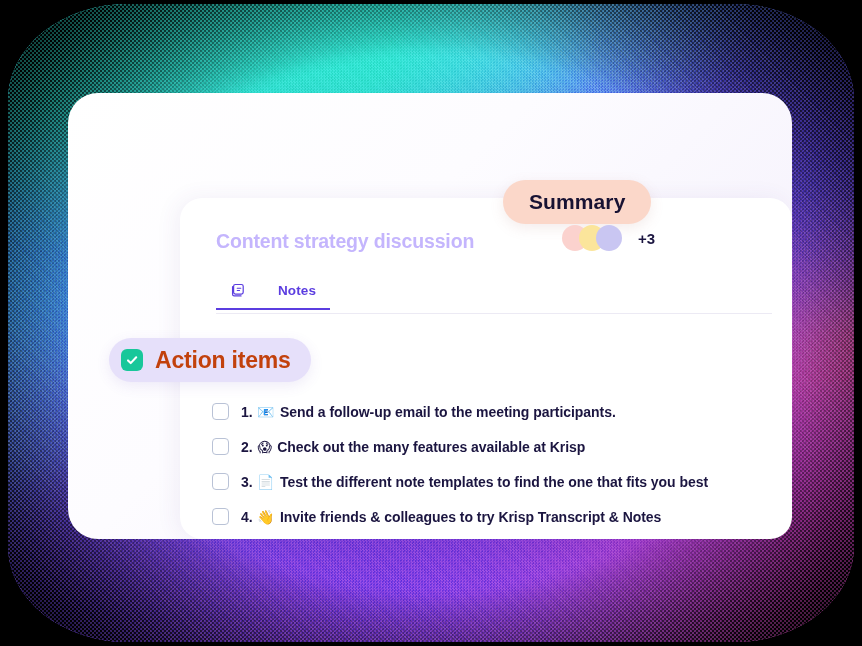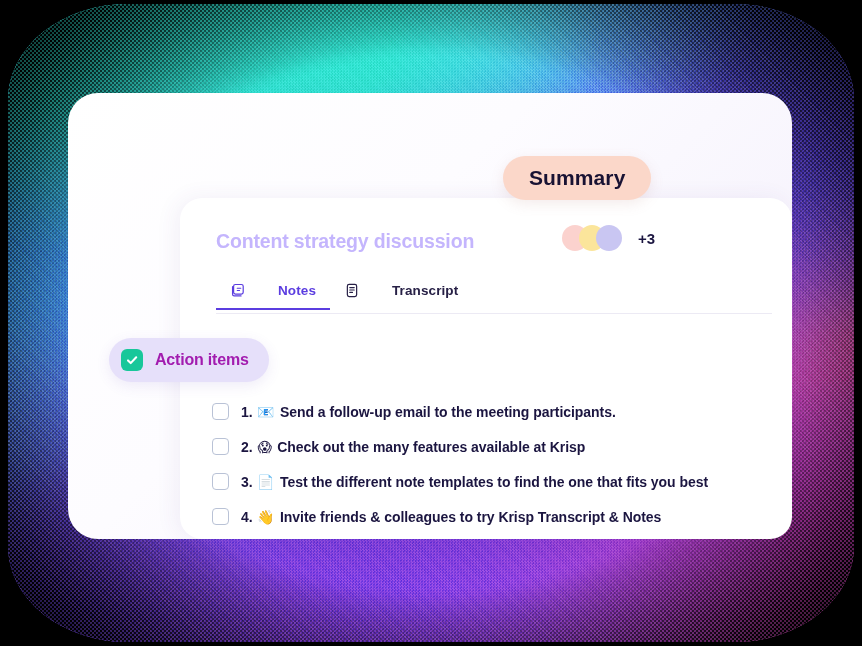--- a/index.html
+++ b/index.html
@@ -103,21 +103,21 @@
     height: 341px;
     background: #ffffff;
     border-radius: 22px 22px 22px 22px;
     box-shadow: -4px 0 22px rgba(80, 50, 140, .07);
   }
 
   
   .summary-pill {
     position: absolute;
     left: 503px;
-    top: 156px;
+    top: 180px;
     height: 44px;
     padding: 0 26px;
     display: flex;
     align-items: center;
     justify-content: center;
     background: #FBD7C9;
     border-radius: 22px;
     color: #181233;
     font-size: 21px;
     font-weight: bold;
@@ -220,23 +220,23 @@
   .check-badge {
     width: 22px;
     height: 22px;
     border-radius: 6px;
     background: #18C79A;
     display: flex;
     align-items: center;
     justify-content: center;
   }
   .action-pill-label {
-    font-size: 16px;
-    font-weight: bold;
-    color: #a21caf;
+    font-size: 23px;
+    font-weight: bold;
+    color: #c2410c;
     letter-spacing: -.2px;
   }
 
   
   .checklist {
     position: absolute;
     left: 212px;
     top: 394px;
     width: 580px;
   }
@@ -313,29 +313,20 @@
       <span>
         <svg class="tab-icon" viewBox="0 0 20 20" fill="none">
           <rect x="4.5" y="2.5" width="12" height="12" rx="2.2" stroke="#5B3DE0" stroke-width="1.5"></rect>
           <path d="M3.2 5.2v9.6a2 2 0 0 0 2 2h8.6" stroke="#5B3DE0" stroke-width="1.5" stroke-linecap="round"></path>
           <path d="M9 7.2h4.5M9 10h3" stroke="#5B3DE0" stroke-width="1.3" stroke-linecap="round"></path>
         </svg>
       </span>
       <span class="tab-label">Notes</span>
     </div>
 
-    <div class="tab">
-      <span>
-        <svg class="tab-icon" viewBox="0 0 20 20" fill="none">
-          <rect x="4.2" y="2.4" width="11.6" height="15.2" rx="2.2" stroke="#272046" stroke-width="1.5"></rect>
-          <path d="M7.2 6.4h5.6M7.2 9.4h5.6M7.2 12.4h3.4" stroke="#272046" stroke-width="1.4" stroke-linecap="round"></path>
-        </svg>
-      </span>
-      <span class="tab-label">Transcript</span>
-    </div>
 
   </div>
 
   <div class="action-pill">
     <span class="check-badge">
       <svg width="14" height="14" viewBox="0 0 14 14" fill="none">
         <path d="M3 7.4l2.7 2.7L11.2 4.3" stroke="#ffffff" stroke-width="2.1" stroke-linecap="round" stroke-linejoin="round"></path>
       </svg>
     </span>
     <span class="action-pill-label">Action items</span>

